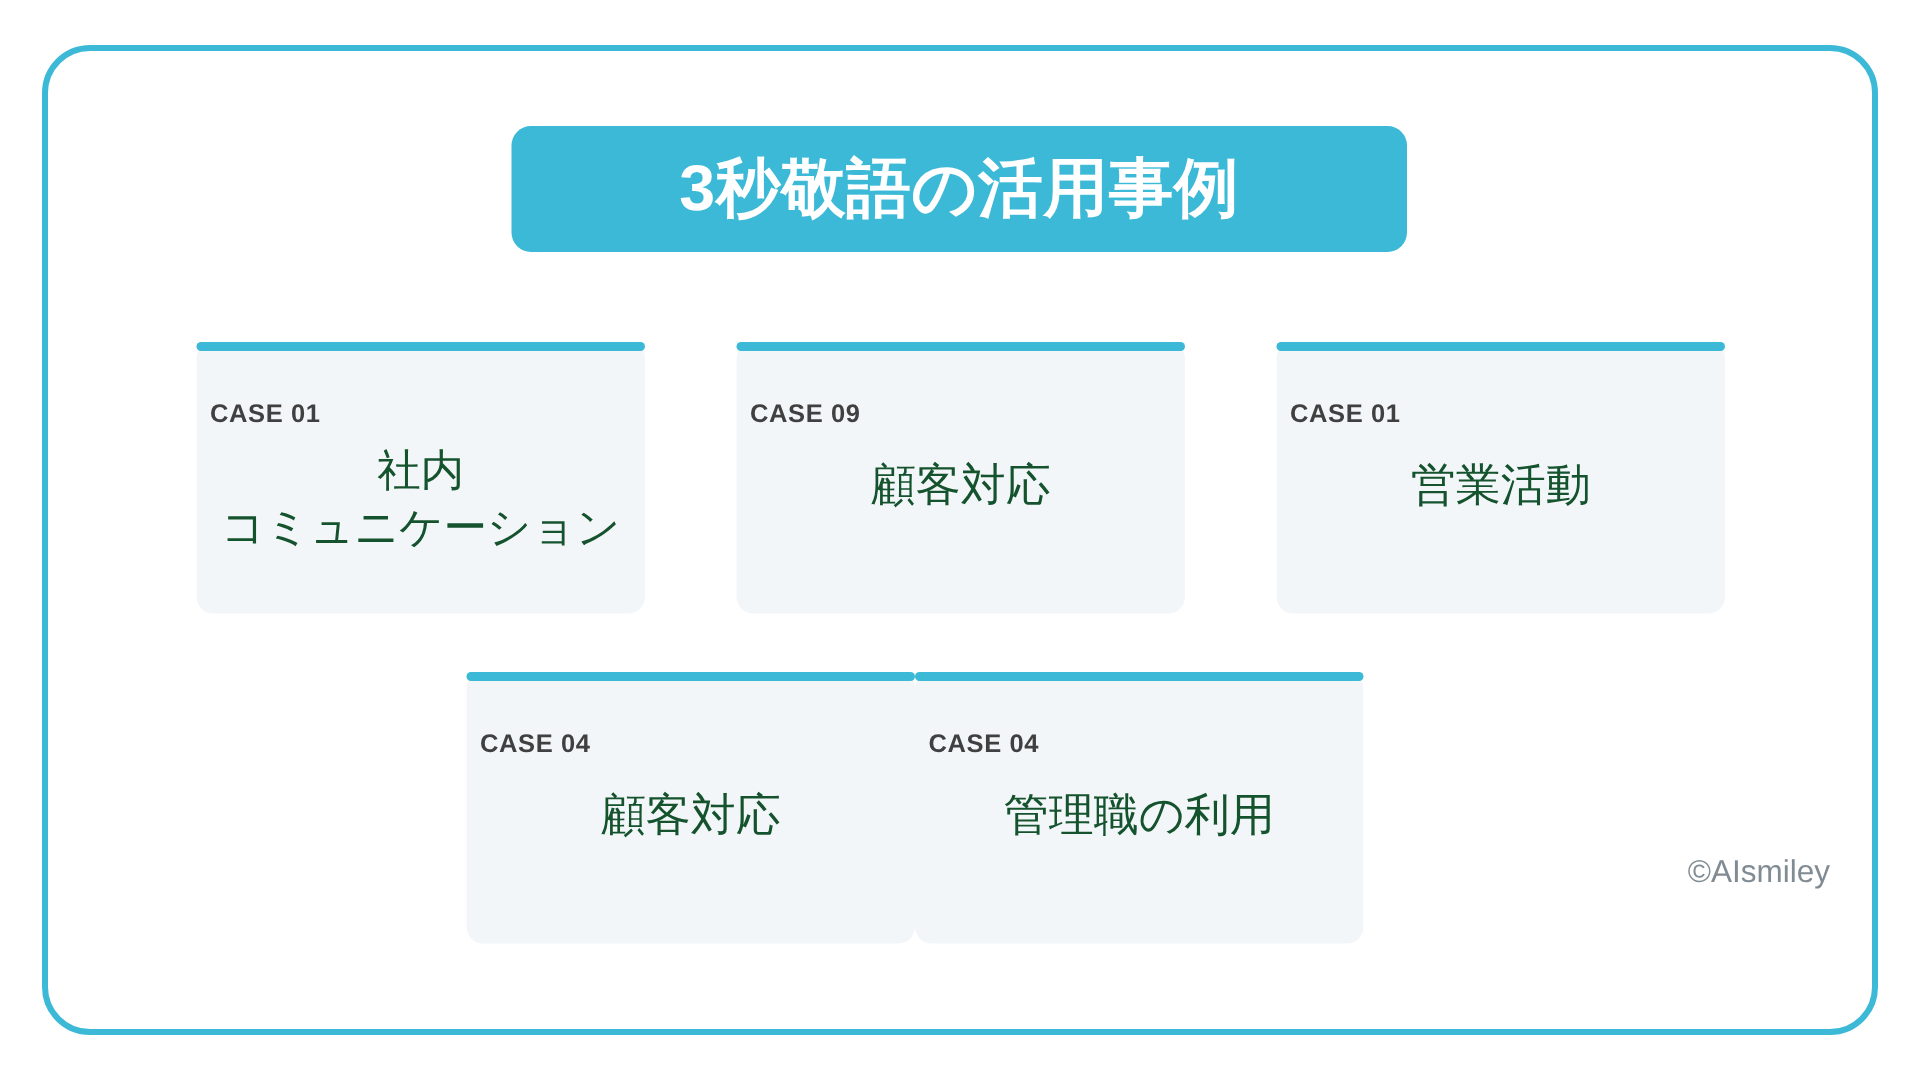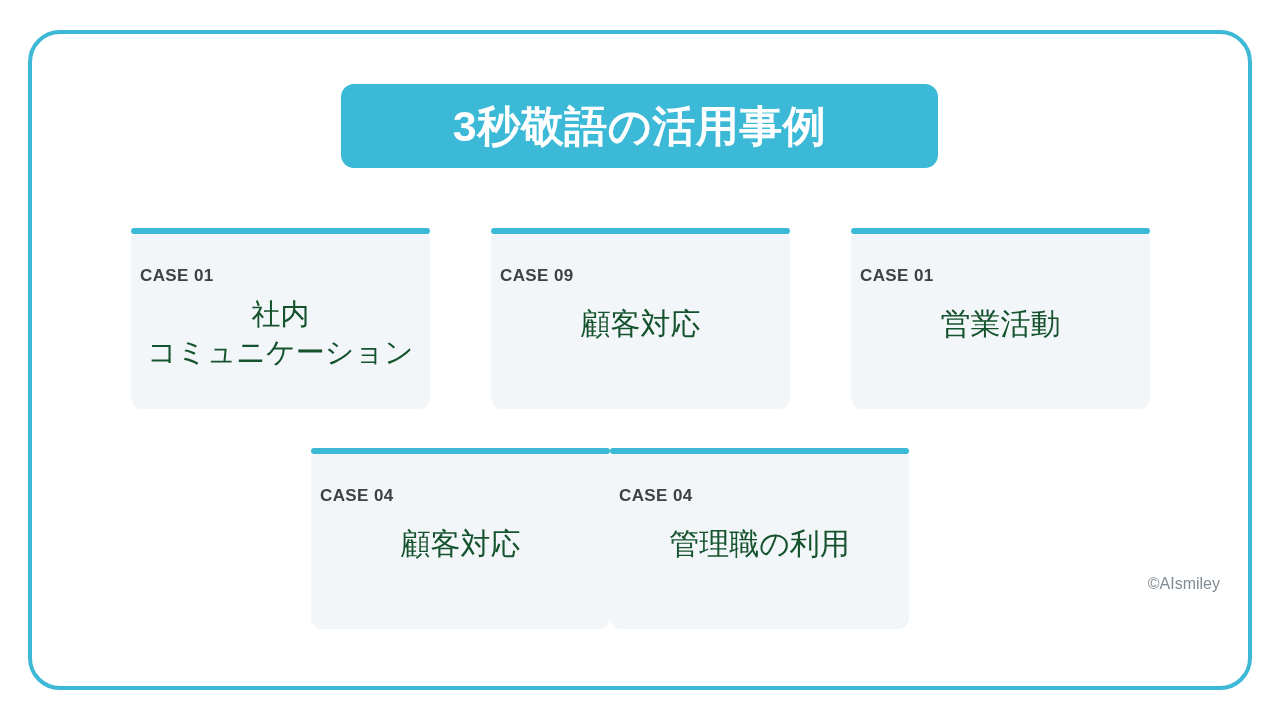--- a/index.html
+++ b/index.html
@@ -122,21 +122,21 @@
     top: 68px;
     font-size: 29px;
   }
 
   
   .credit {
     position: absolute;
     right: 60px;
     bottom: 40px;
     color: #808b93;
-    font-size: 16px;
+    font-size: 21px;
     line-height: 1;
     text-align: right;
   }
 </style>
 </head>
 <body>
 
 <div class="slide">
 
   <div class="frame"></div>

